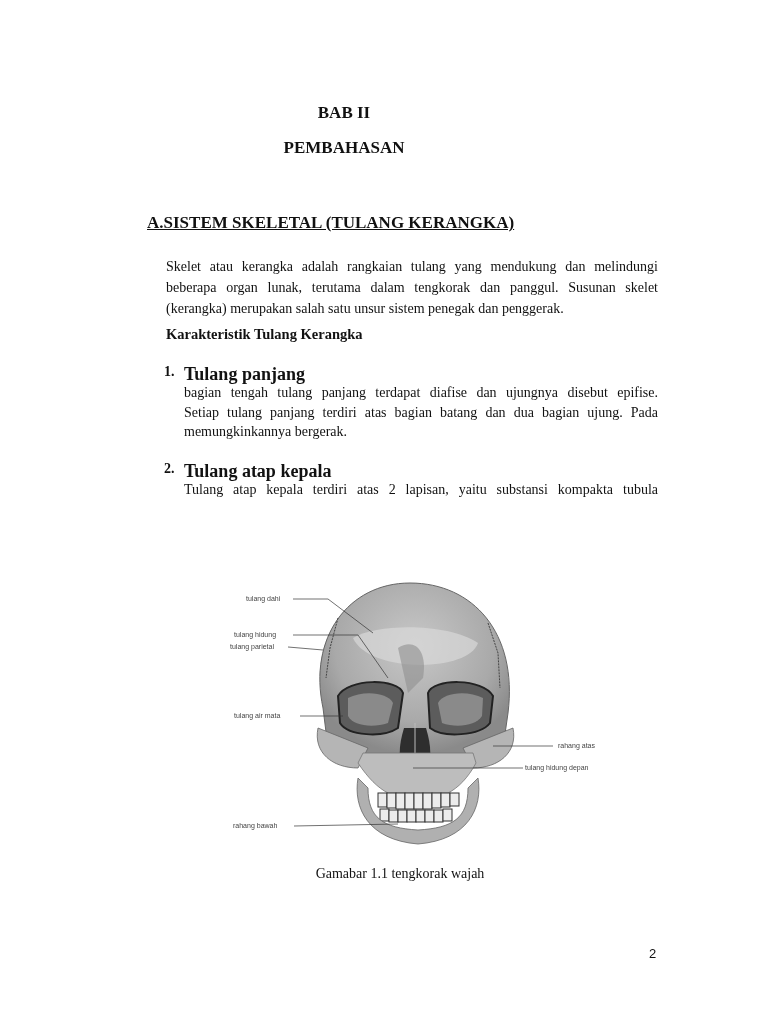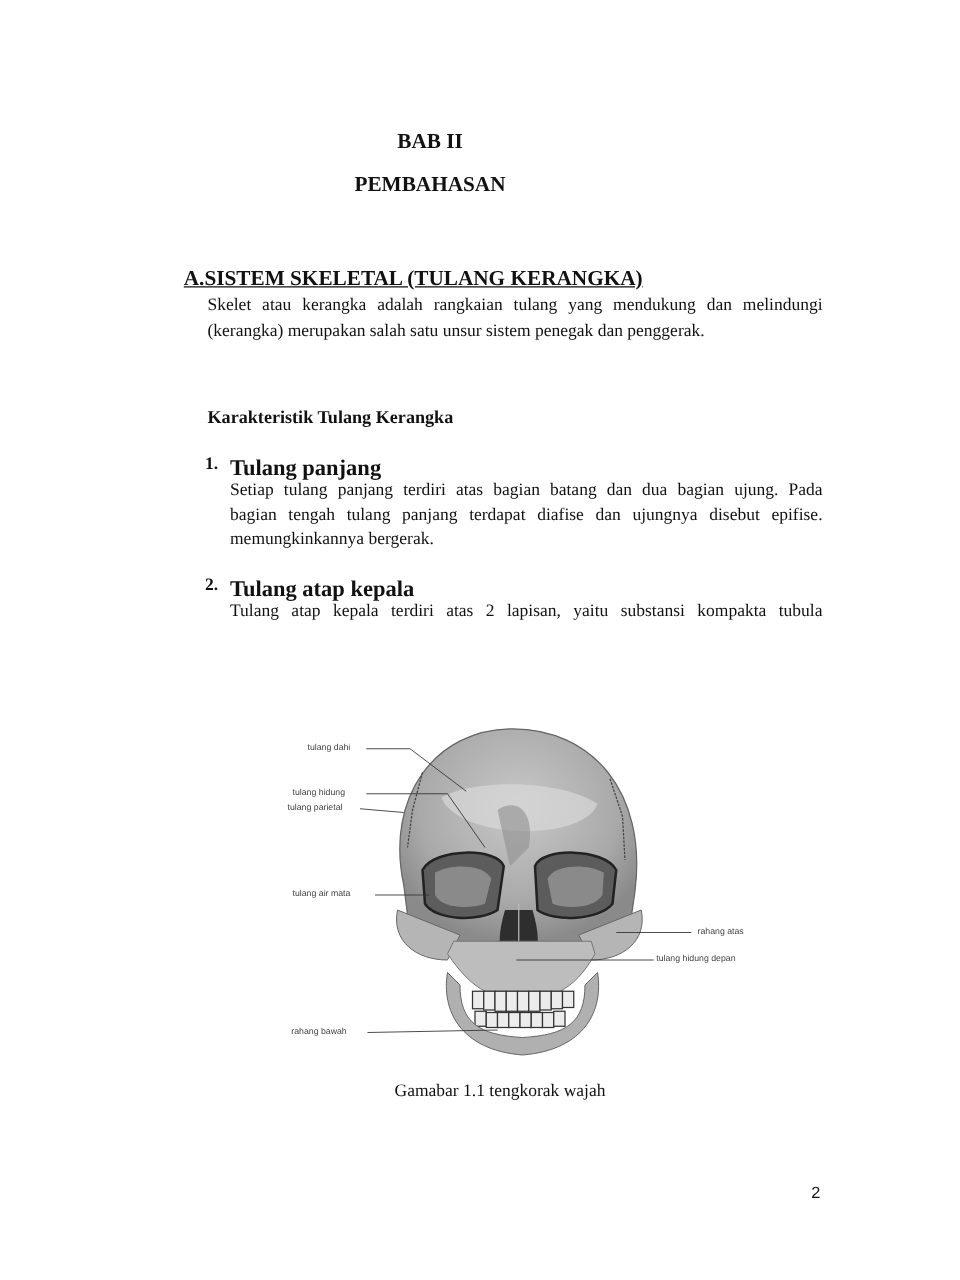--- a/index.html
+++ b/index.html
@@ -24,32 +24,33 @@
   .pagenum { left:649px; top:946px; font-family:"Liberation Sans", sans-serif; font-size:13px; }
 </style>
 </head>
 <body>
 
 <div class="abs center h1" style="top:103px;">BAB II</div>
 <div class="abs center h1" style="top:138px;">PEMBAHASAN</div>
 
 <div class="abs sec">A.SISTEM SKELETAL (TULANG KERANGKA)</div>
 
-<div class="abs para" style="top:234px;">
+<div class="abs para" style="top:256px;">
   <span class="ln">Skelet atau kerangka adalah rangkaian tulang yang mendukung dan melindungi</span>
+  <span class="ln">beberapa organ lunak, terutama dalam tengkorak dan panggul. Susunan skelet</span>
   <span class="ln last">(kerangka) merupakan salah satu unsur sistem penegak dan penggerak.</span>
 </div>
 
 <div class="abs sub">Karakteristik Tulang Kerangka</div>
 
 <div class="abs li-num" style="left:164px; top:364px;">1.</div>
 <div class="abs li-title" style="left:184px; top:364px;">Tulang panjang</div>
 <div class="abs li-body" style="top:383px;">
+  <span class="ln">bagian tengah tulang panjang terdapat diafise dan ujungnya disebut epifise.</span>
   <span class="ln">Setiap tulang panjang terdiri atas bagian batang dan dua bagian ujung. Pada</span>
-  <span class="ln">bagian tengah tulang panjang terdapat diafise dan ujungnya disebut epifise.</span>
   <span class="ln last">memungkinkannya bergerak.</span>
 </div>
 
 <div class="abs li-num" style="left:164px; top:461px;">2.</div>
 <div class="abs li-title" style="left:184px; top:461px;">Tulang atap kepala</div>
 <div class="abs li-body" style="top:480px;">
   <span class="ln">Tulang atap kepala terdiri atas 2 lapisan, yaitu substansi kompakta tubula</span>
 </div>
 
 <div class="abs figure">

